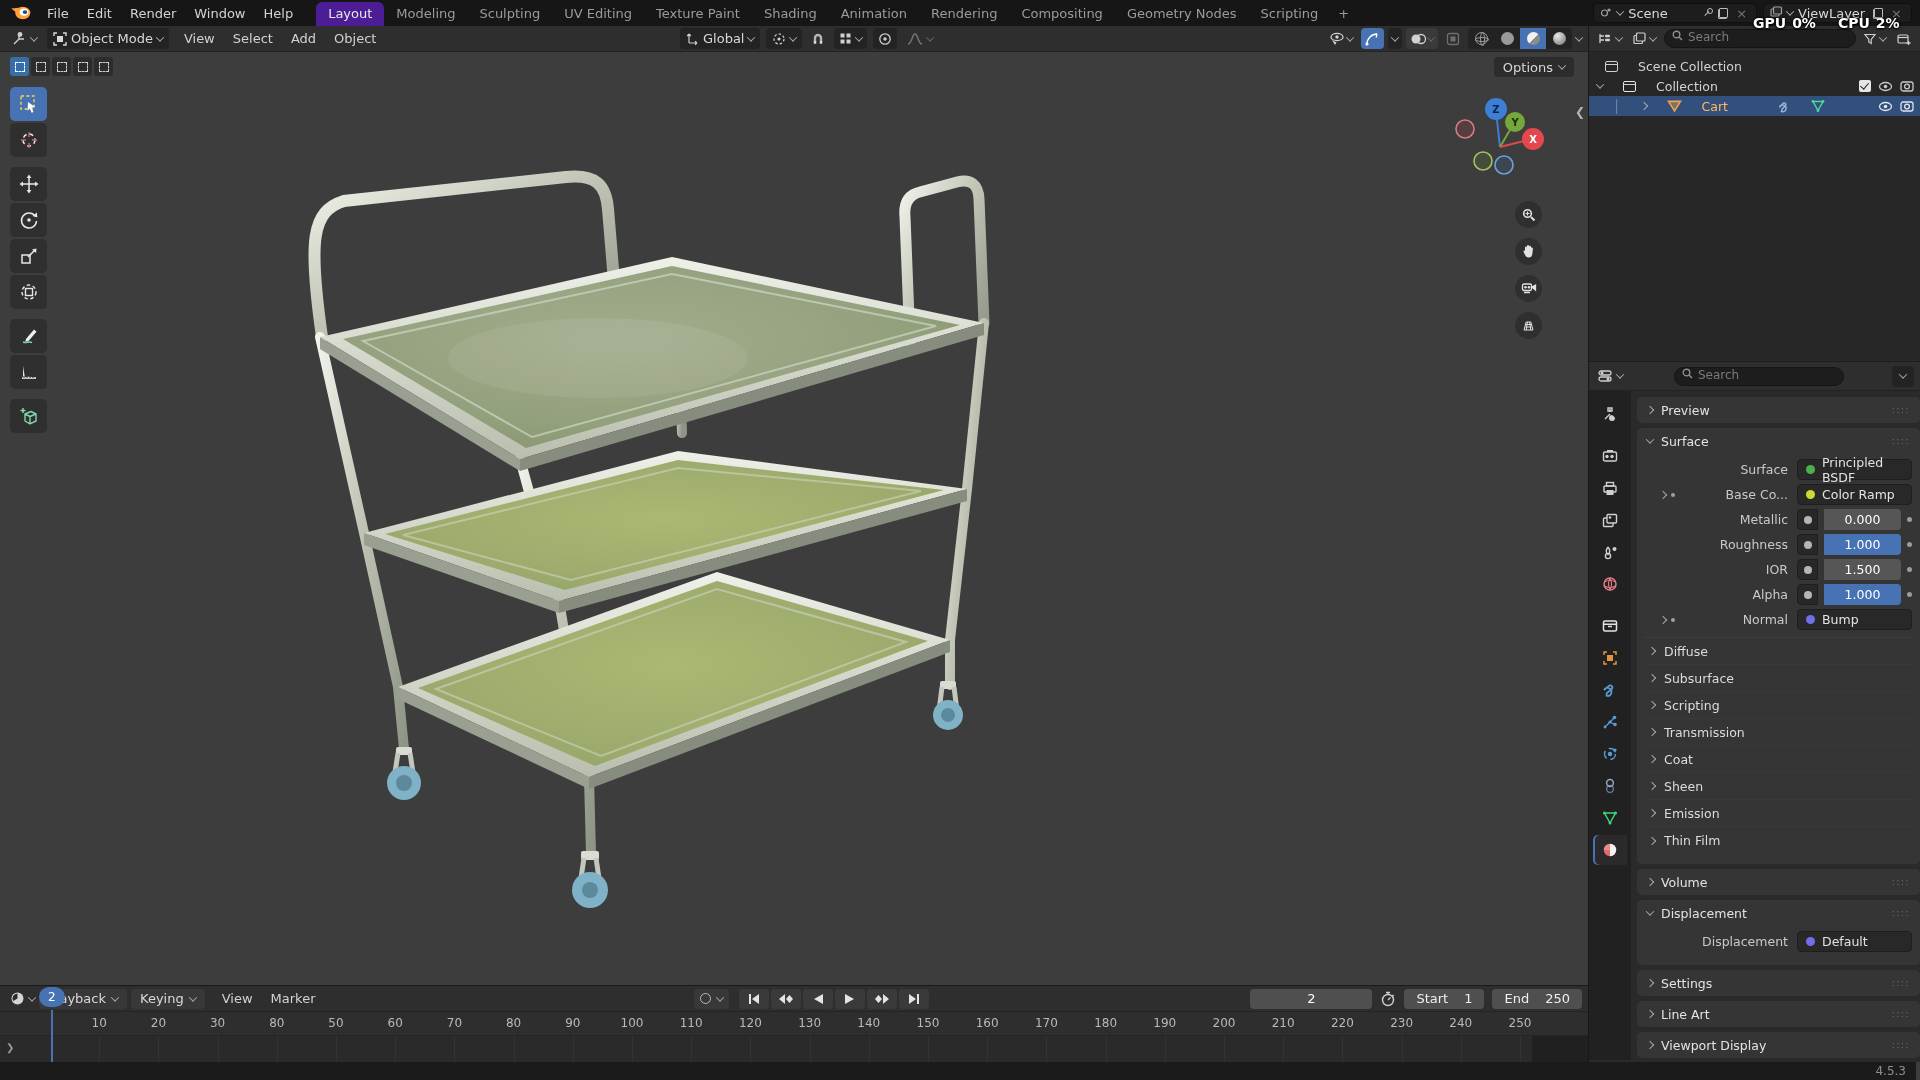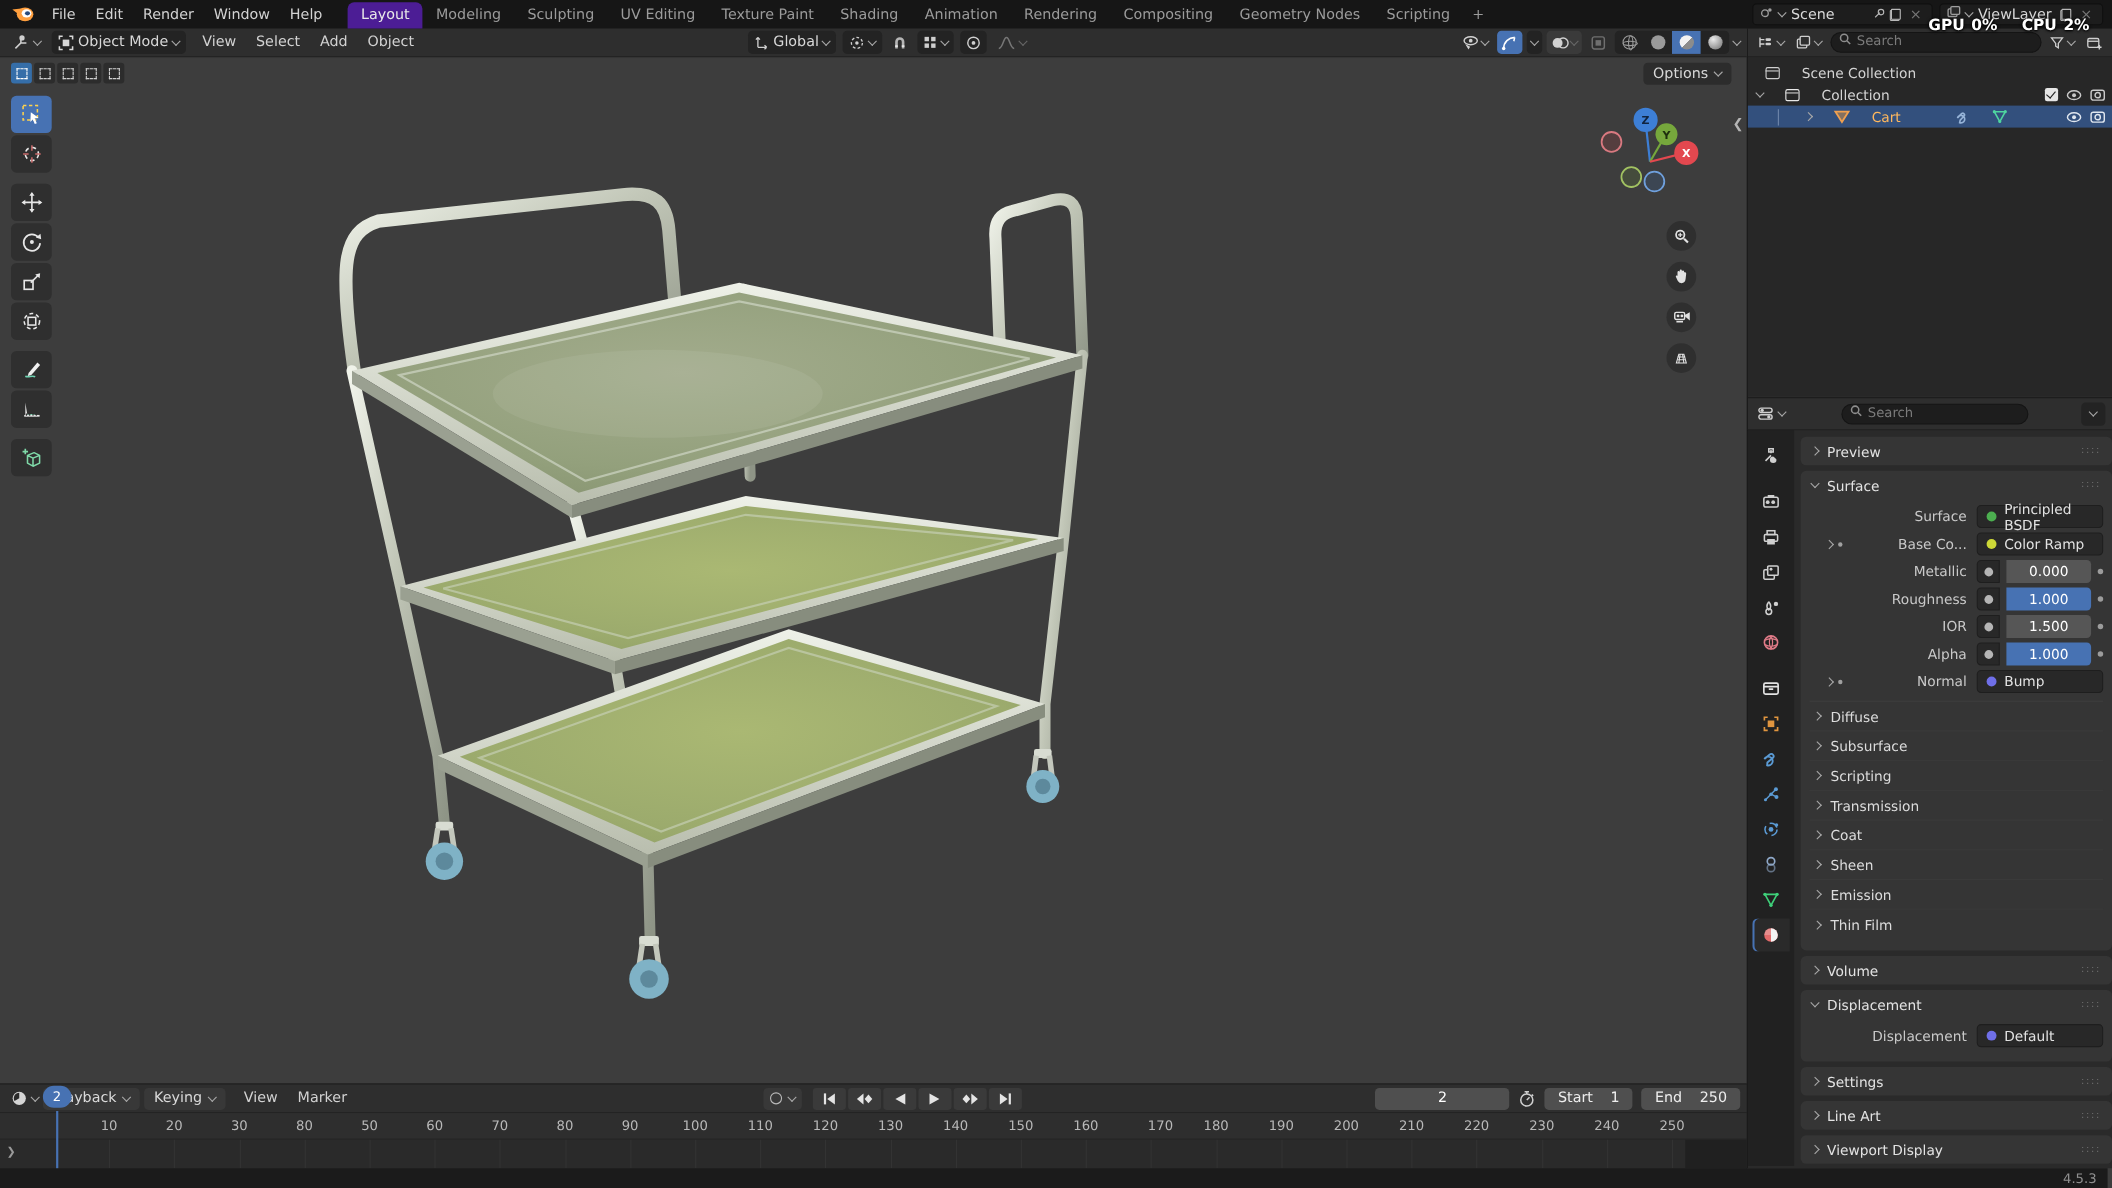--- a/index.html
+++ b/index.html
@@ -1031,21 +1031,21 @@
         <span class="tick-label" style="left: 454.4px;">70</span>
         <span class="tick-label" style="left: 513.6px;">80</span>
         <span class="tick-label" style="left: 572.8px;">90</span>
         <span class="tick-label" style="left: 632px;">100</span>
         <span class="tick-label" style="left: 691.2px;">110</span>
         <span class="tick-label" style="left: 750.4px;">120</span>
         <span class="tick-label" style="left: 809.6px;">130</span>
         <span class="tick-label" style="left: 868.8px;">140</span>
         <span class="tick-label" style="left: 928px;">150</span>
         <span class="tick-label" style="left: 987.2px;">160</span>
-        <span class="tick-label" style="left: 1046.4px; text-align: right;">170</span>
+        <span class="tick-label" style="left: 1046.4px;">170</span>
         <span class="tick-label" style="left: 1105.6px;">180</span>
         <span class="tick-label" style="left: 1164.8px;">190</span>
         <span class="tick-label" style="left: 1224px;">200</span>
         <span class="tick-label" style="left: 1283.2px;">210</span>
         <span class="tick-label" style="left: 1342.4px;">220</span>
         <span class="tick-label" style="left: 1401.6px;">230</span>
         <span class="tick-label" style="left: 1460.8px;">240</span>
         <span class="tick-label" style="left: 1520px;">250</span>
       </div>
     <div class="channels">

